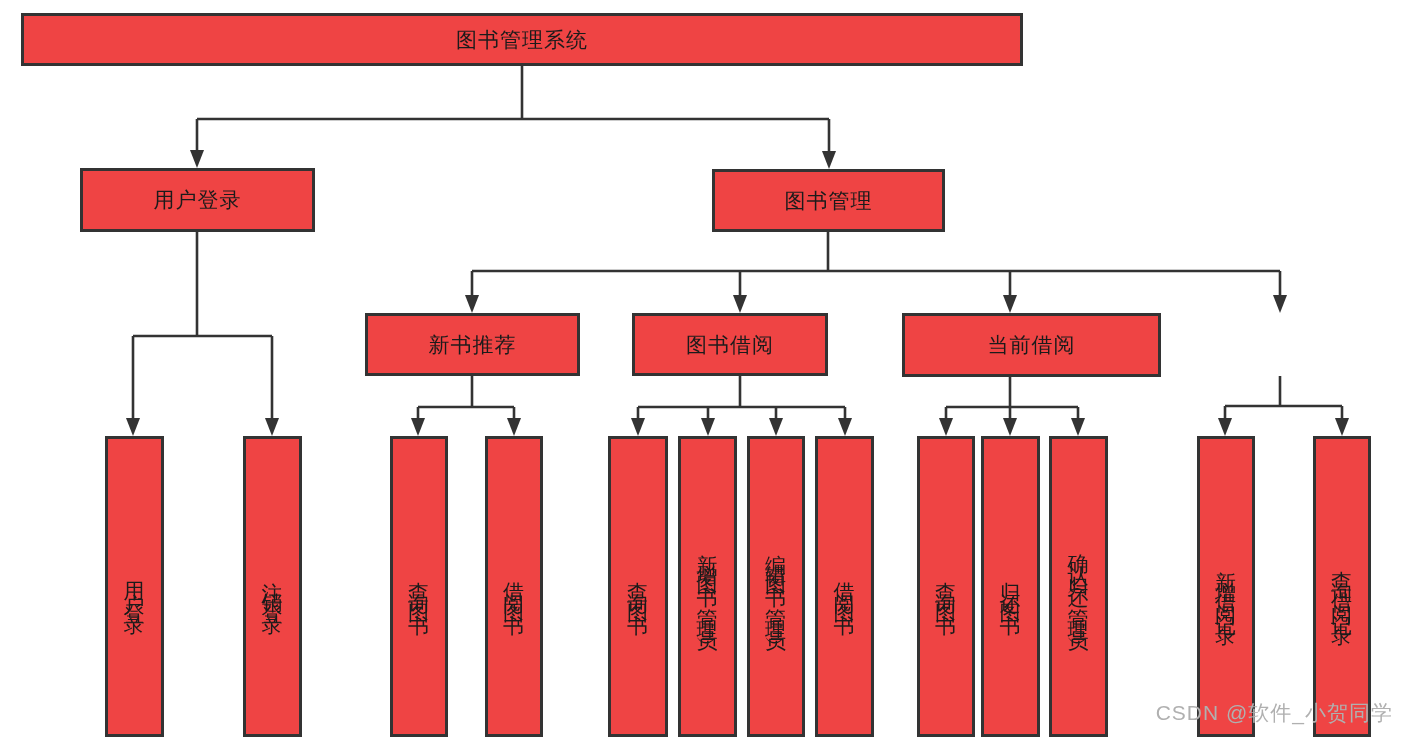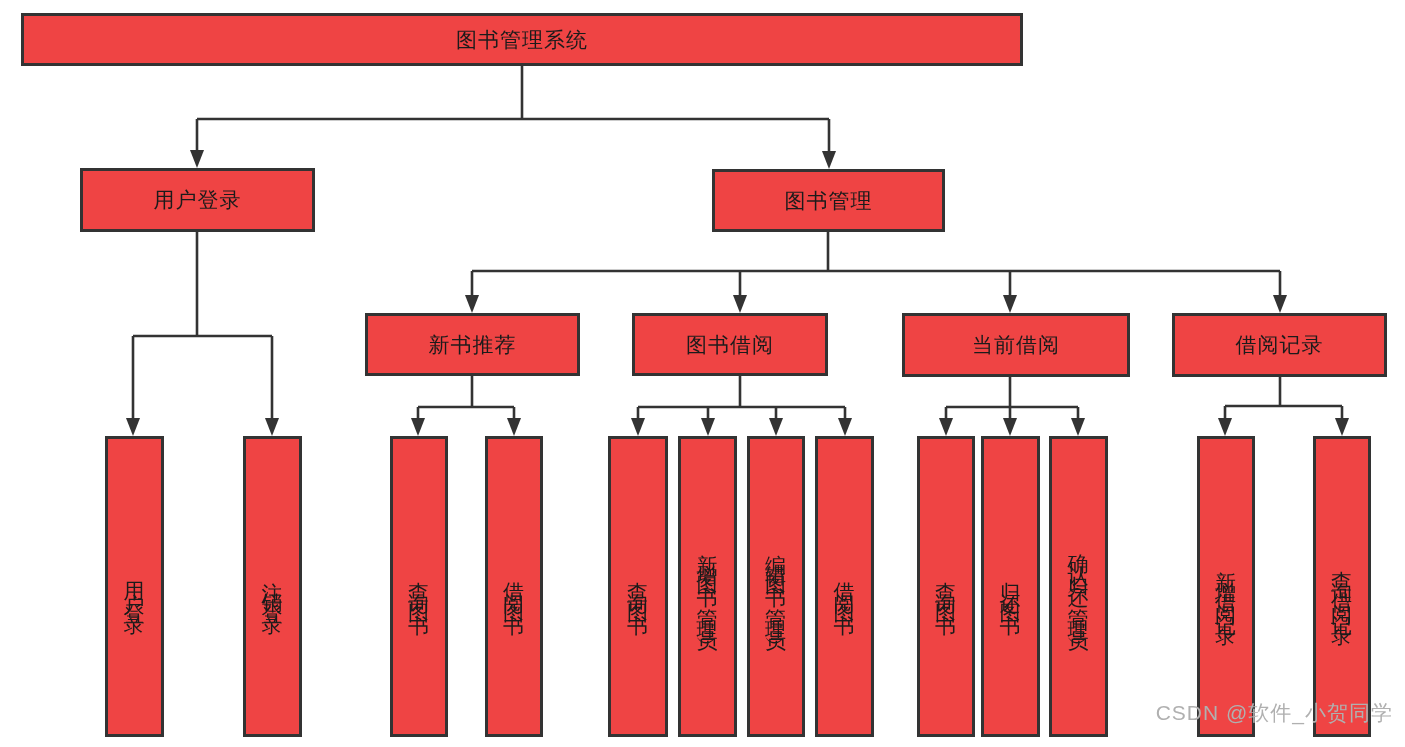--- a/index.html
+++ b/index.html
@@ -132,25 +132,22 @@
   <div class="node" style="left:712px;top:169px;width:233px;height:63px;">
     <span class="h-label">图书管理</span>
   </div>
 
   <div class="node" style="left:365px;top:313px;width:215px;height:63px;">
     <span class="h-label">新书推荐</span>
   </div>
   <div class="node" style="left:632px;top:313px;width:196px;height:63px;">
     <span class="h-label">图书借阅</span>
   </div>
-  <div class="node" style="left:902px;top:313px;width:228px;height:64px;">
+  <div class="node" style="left:902px;top:313px;width:259px;height:64px;">
     <span class="h-label">当前借阅</span>
-  </div>
-  <div class="node" style="left:1172px;top:313px;width:215px;height:64px;">
-    <span class="h-label">借阅记录</span>
   </div>
 
   <div class="node" style="left:105px;top:436px;width:59px;height:301px;">
     <span class="v-label">用户登录</span>
   </div>
   <div class="node" style="left:243px;top:436px;width:59px;height:301px;">
     <span class="v-label">注销登录</span>
   </div>
 
   <div class="node" style="left:390px;top:436px;width:58px;height:301px;">

